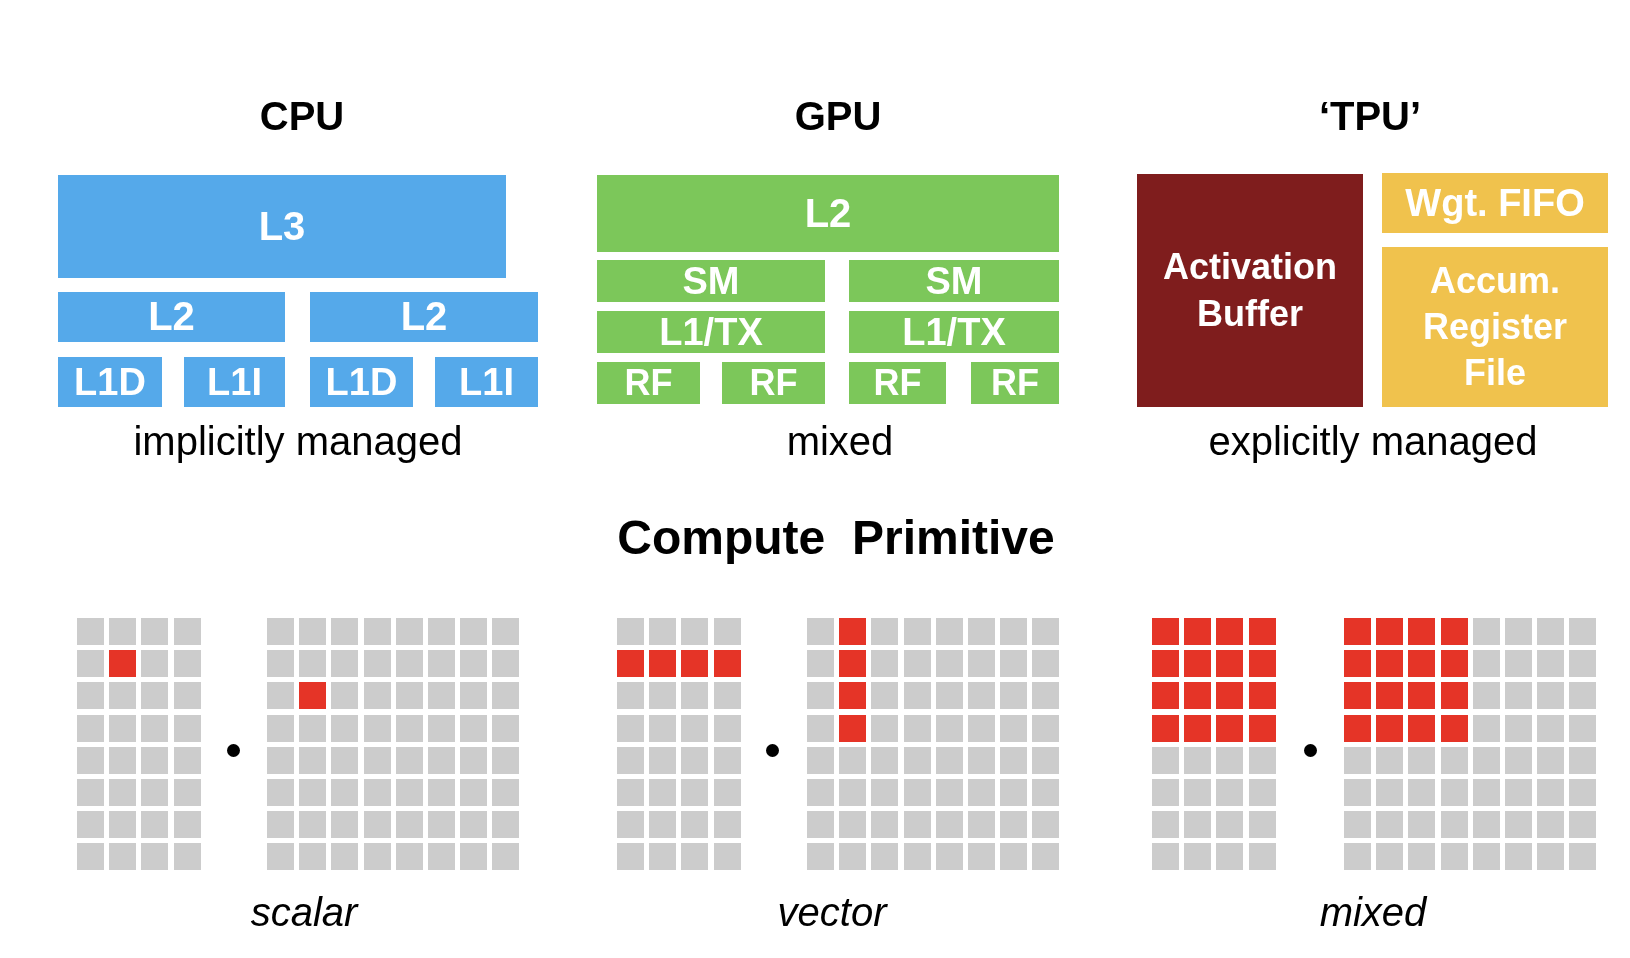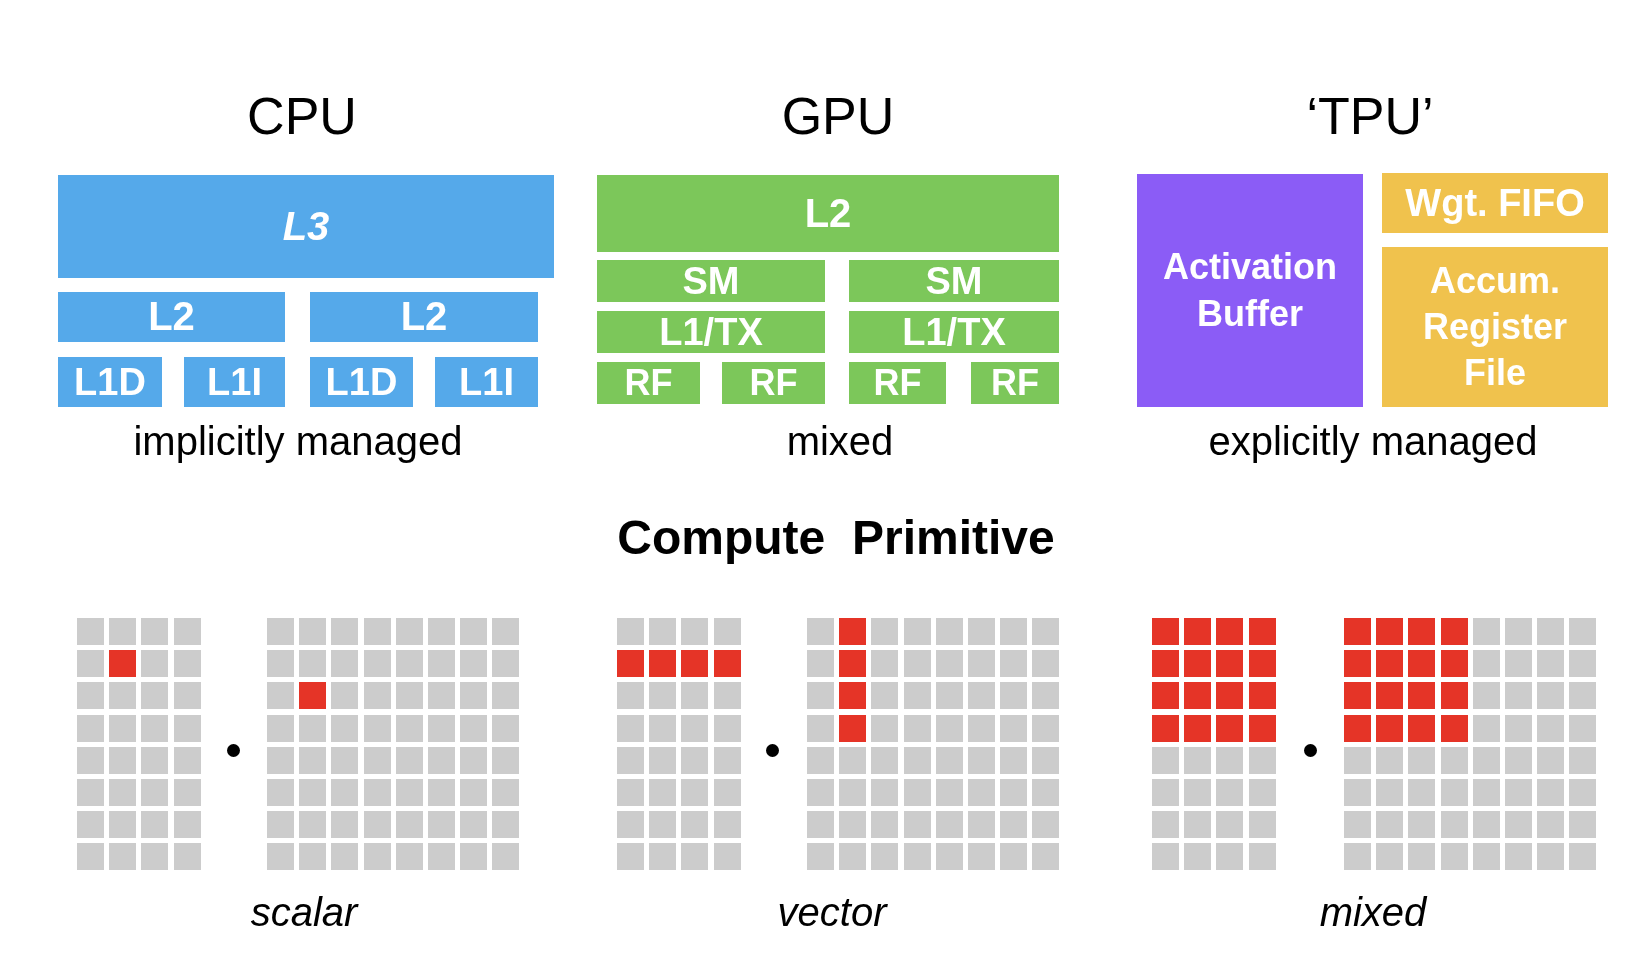--- a/index.html
+++ b/index.html
@@ -31,23 +31,23 @@
     font-size:48px;
     line-height:52px;
     font-weight:bold;
     margin:0;
     white-space:pre;
   }
   .col-heading{
     position:absolute;
     top:94px;
     transform:translateX(-50%);
-    font-size:52px;
+    font-size:40px;
     line-height:44px;
-    font-weight:normal;
+    font-weight:bold;
     white-space:pre;
   }
   .arch-box{
     position:absolute;
     display:flex;
     align-items:center;
     justify-content:center;
     color:#ffffff;
     font-weight:bold;
     text-align:center;
@@ -93,21 +93,21 @@
   }
 </style>
 </head>
 <body>
 
 <div class="slide">
 
   <section id="memory-section">
       <div class="">
         <div class="col-heading" style="left: 302px;">CPU</div>
-        <div class="arch-box" style="left: 58px; top: 175px; width: 496px; height: 103px; background: rgb(85, 169, 234); font-size: 40px; font-style: italic;">L3</div>
+        <div class="arch-box" style="left: 58px; top: 175px; width: 448px; height: 103px; background: rgb(85, 169, 234); font-size: 40px;">L3</div>
         <div class="arch-box" style="left: 58px; top: 292px; width: 227px; height: 50px; background: rgb(85, 169, 234); font-size: 40px;">L2</div>
         <div class="arch-box" style="left: 310px; top: 292px; width: 228px; height: 50px; background: rgb(85, 169, 234); font-size: 40px;">L2</div>
         <div class="arch-box" style="left: 58px; top: 357px; width: 104px; height: 50px; background: rgb(85, 169, 234); font-size: 38px;">L1D</div>
         <div class="arch-box" style="left: 184px; top: 357px; width: 101px; height: 50px; background: rgb(85, 169, 234); font-size: 38px;">L1I</div>
         <div class="arch-box" style="left: 310px; top: 357px; width: 103px; height: 50px; background: rgb(85, 169, 234); font-size: 38px;">L1D</div>
         <div class="arch-box" style="left: 435px; top: 357px; width: 103px; height: 50px; background: rgb(85, 169, 234); font-size: 38px;">L1I</div>
         <div class="mem-caption" style="left: 298px;">implicitly managed</div>
       </div>
       <div class="">
         <div class="col-heading" style="left: 838px;">GPU</div>
@@ -117,21 +117,21 @@
         <div class="arch-box" style="left: 597px; top: 311px; width: 228px; height: 42px; background: rgb(124, 199, 90); font-size: 38px;">L1/TX</div>
         <div class="arch-box" style="left: 849px; top: 311px; width: 210px; height: 42px; background: rgb(124, 199, 90); font-size: 38px;">L1/TX</div>
         <div class="arch-box" style="left: 597px; top: 362px; width: 103px; height: 42px; background: rgb(124, 199, 90); font-size: 36px;">RF</div>
         <div class="arch-box" style="left: 722px; top: 362px; width: 103px; height: 42px; background: rgb(124, 199, 90); font-size: 36px;">RF</div>
         <div class="arch-box" style="left: 849px; top: 362px; width: 97px; height: 42px; background: rgb(124, 199, 90); font-size: 36px;">RF</div>
         <div class="arch-box" style="left: 971px; top: 362px; width: 88px; height: 42px; background: rgb(124, 199, 90); font-size: 36px;">RF</div>
         <div class="mem-caption" style="left: 840px; text-align: center;">mixed</div>
       </div>
       <div class="">
         <div class="col-heading" style="left: 1370px;">‘TPU’</div>
-        <div class="arch-box" style="left: 1137px; top: 174px; width: 226px; height: 233px; background: #8b5cf6; font-size: 36px;">Activation
+        <div class="arch-box" style="left: 1137px; top: 174px; width: 226px; height: 233px; background: #7f1d1d; font-size: 36px;">Activation
 Buffer</div>
         <div class="arch-box" style="left: 1382px; top: 173px; width: 226px; height: 60px; background: rgb(240, 194, 77); font-size: 38px;">Wgt. FIFO</div>
         <div class="arch-box" style="left: 1382px; top: 247px; width: 226px; height: 160px; background: rgb(240, 194, 77); font-size: 36px;">Accum.
 Register
 File</div>
         <div class="mem-caption" style="left: 1373px;">explicitly managed</div>
       </div>
     </section>
 
   <h2 class="section-title">Compute  Primitive</h2>

